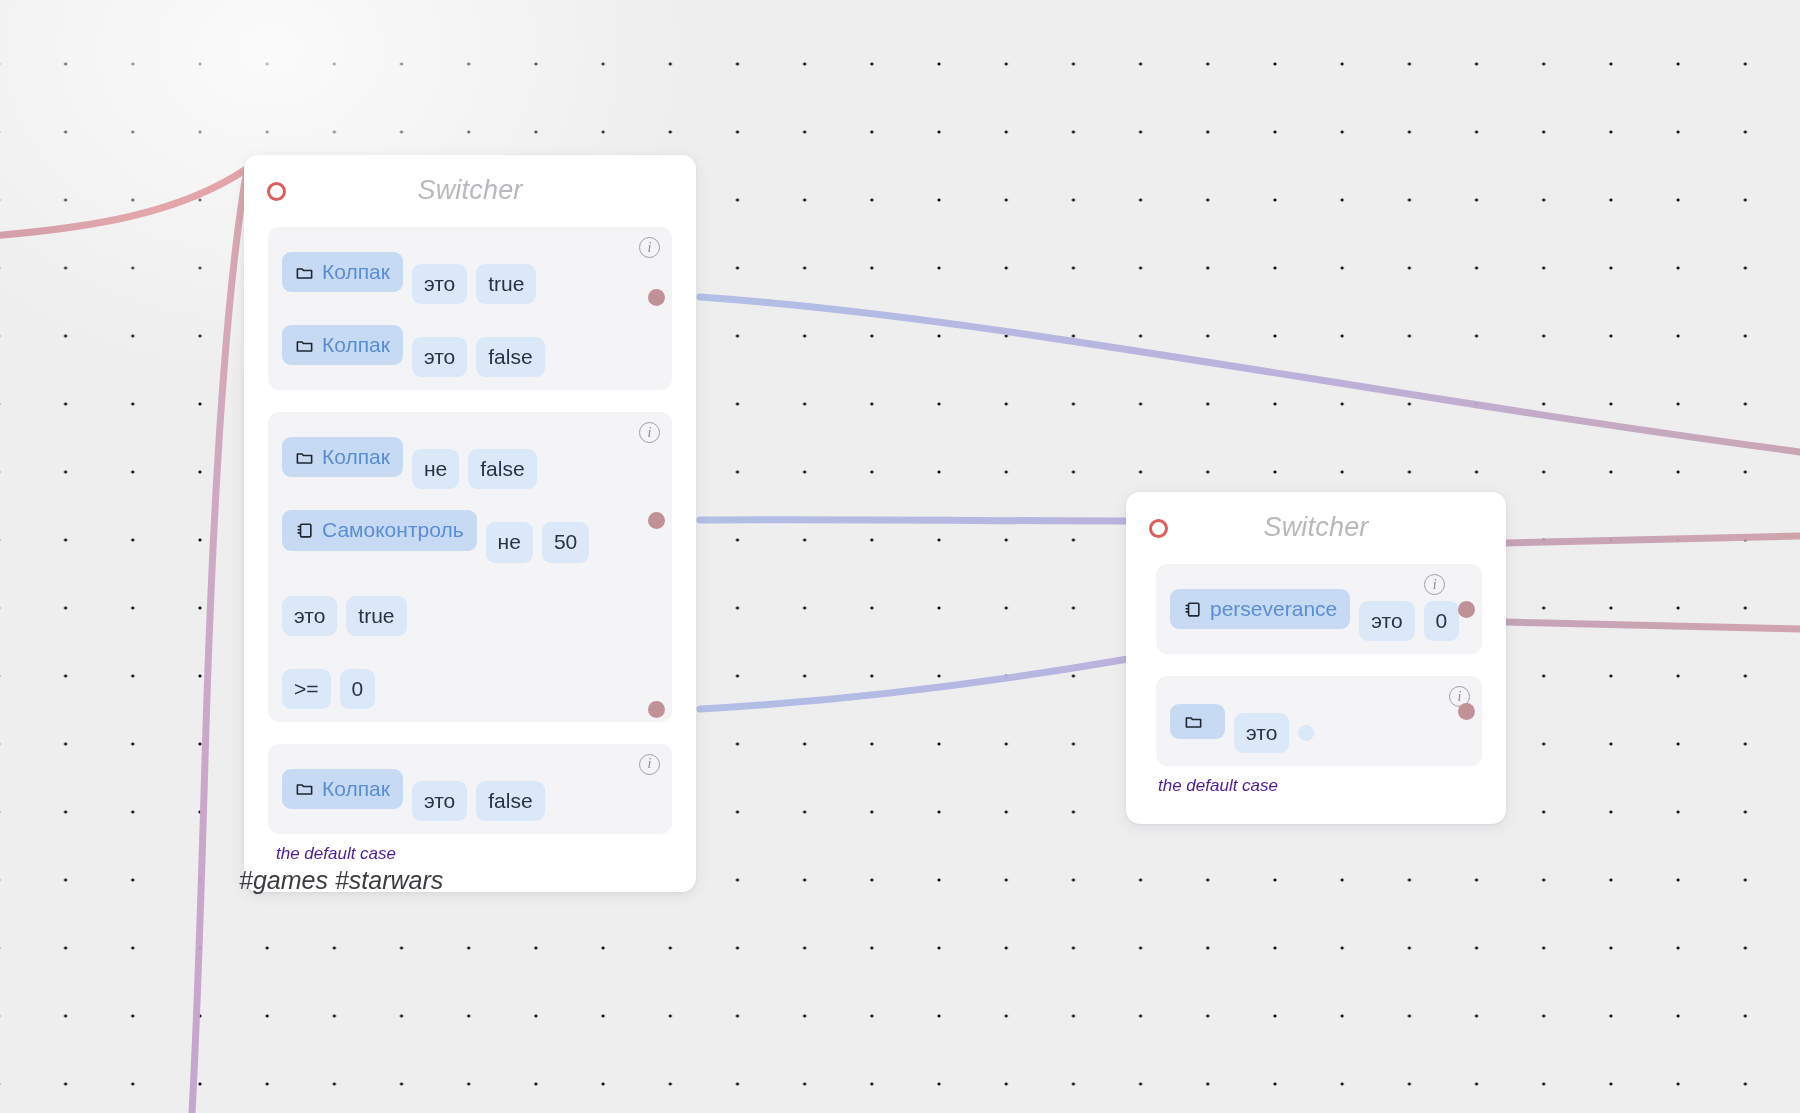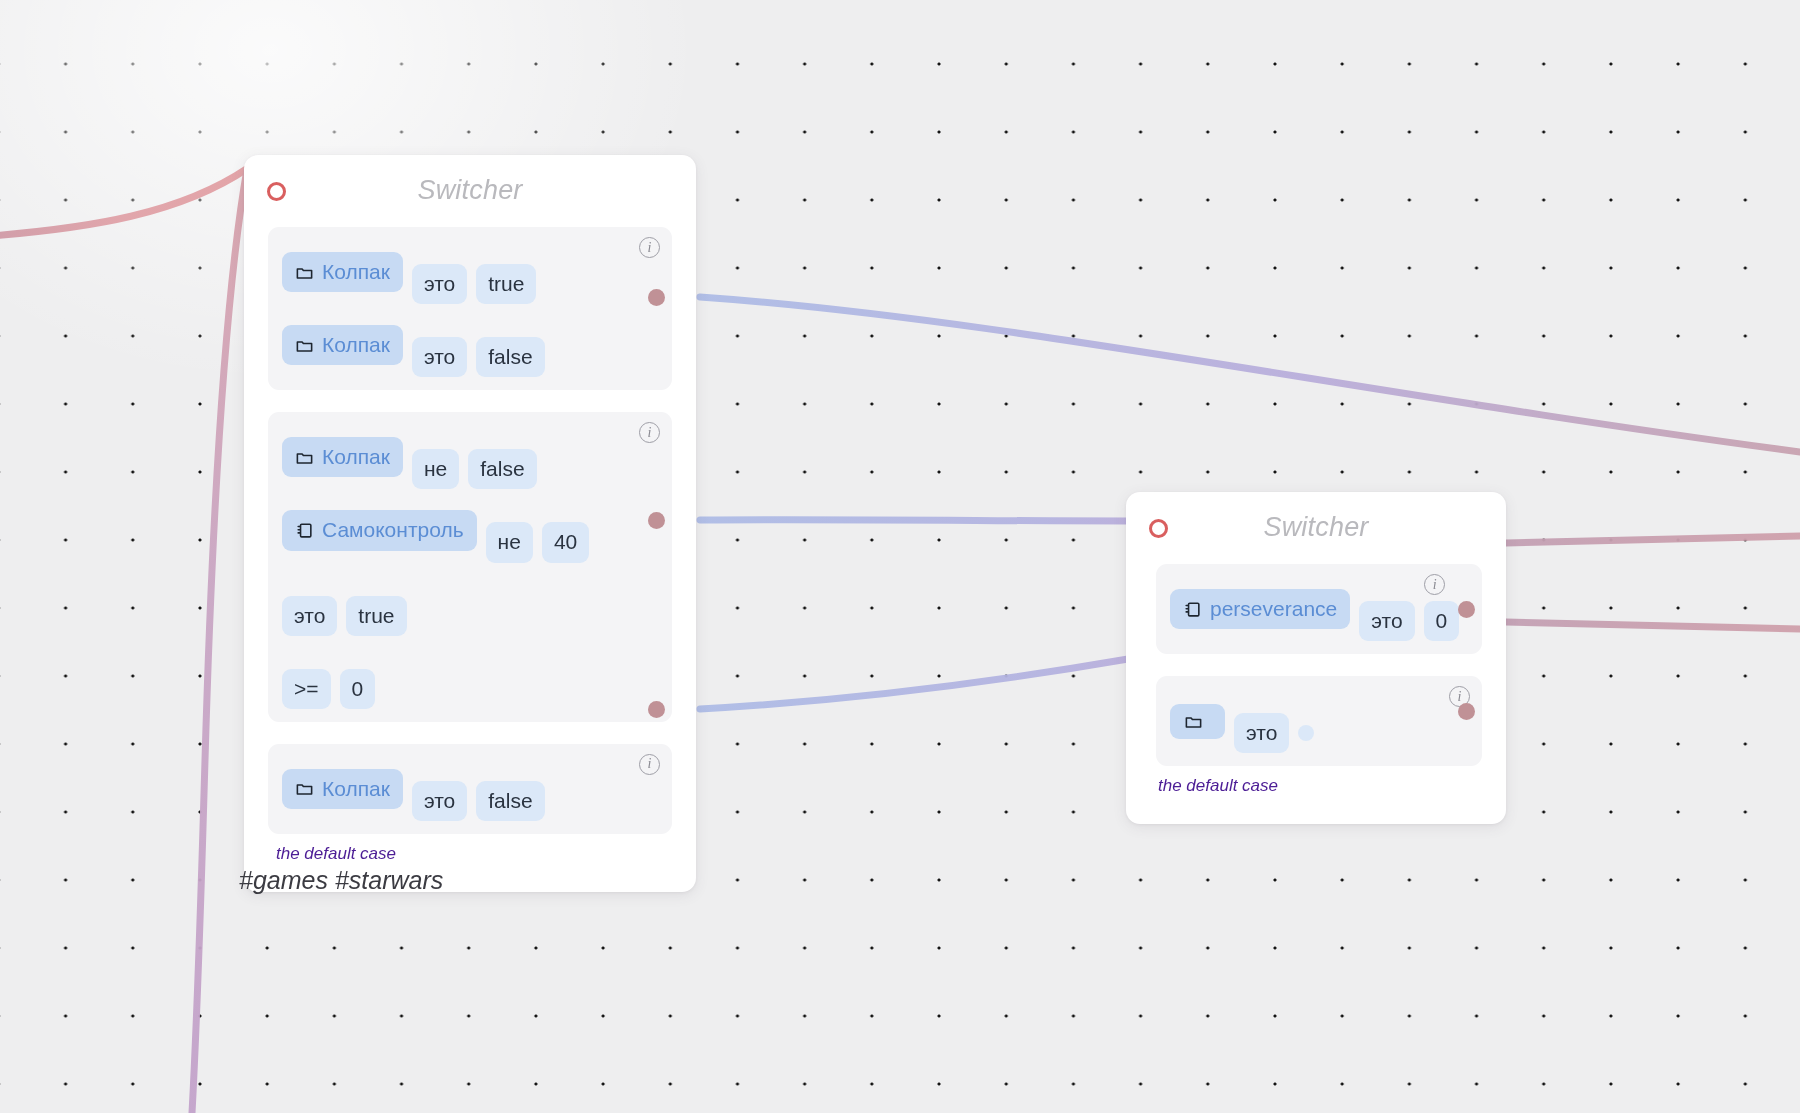--- a/index.html
+++ b/index.html
@@ -244,21 +244,21 @@
         <span class="pill">
           <span class="ic">
             <svg viewBox="0 0 24 24" fill="none" stroke="#1e2630" stroke-width="2" stroke-linecap="round" stroke-linejoin="round">
               <rect x="7" y="4" width="13" height="16" rx="1.5"></rect>
               <path d="M4 7h2M4 11h2M4 15h2"></path>
             </svg>
           </span>
           <span>Самоконтроль</span>
         </span>
         <span class="pill op">не</span>
-        <span class="pill val">40</span>
+        <span class="pill val">50</span>
       </div>
 
       <div class="row">
         <span class="pill op">это</span>
         <span class="pill val">true</span>
       </div>
 
       <div class="row">
         <span class="pill op">&gt;=</span>
         <span class="pill val">0</span>

